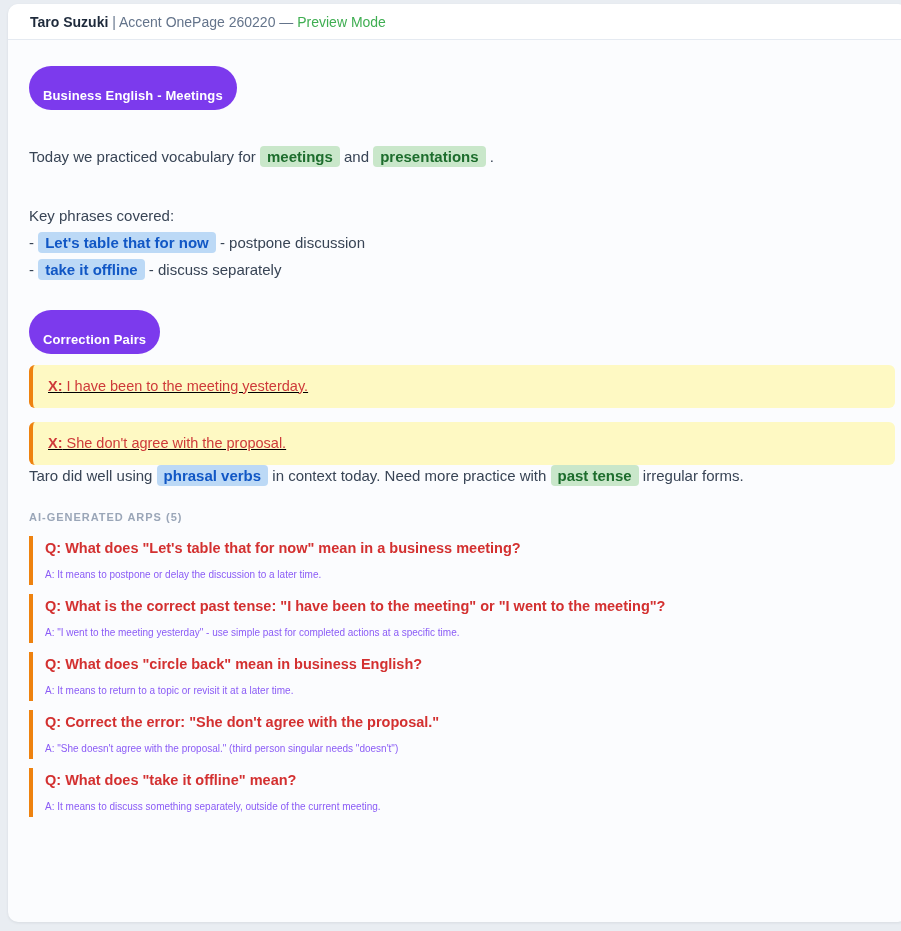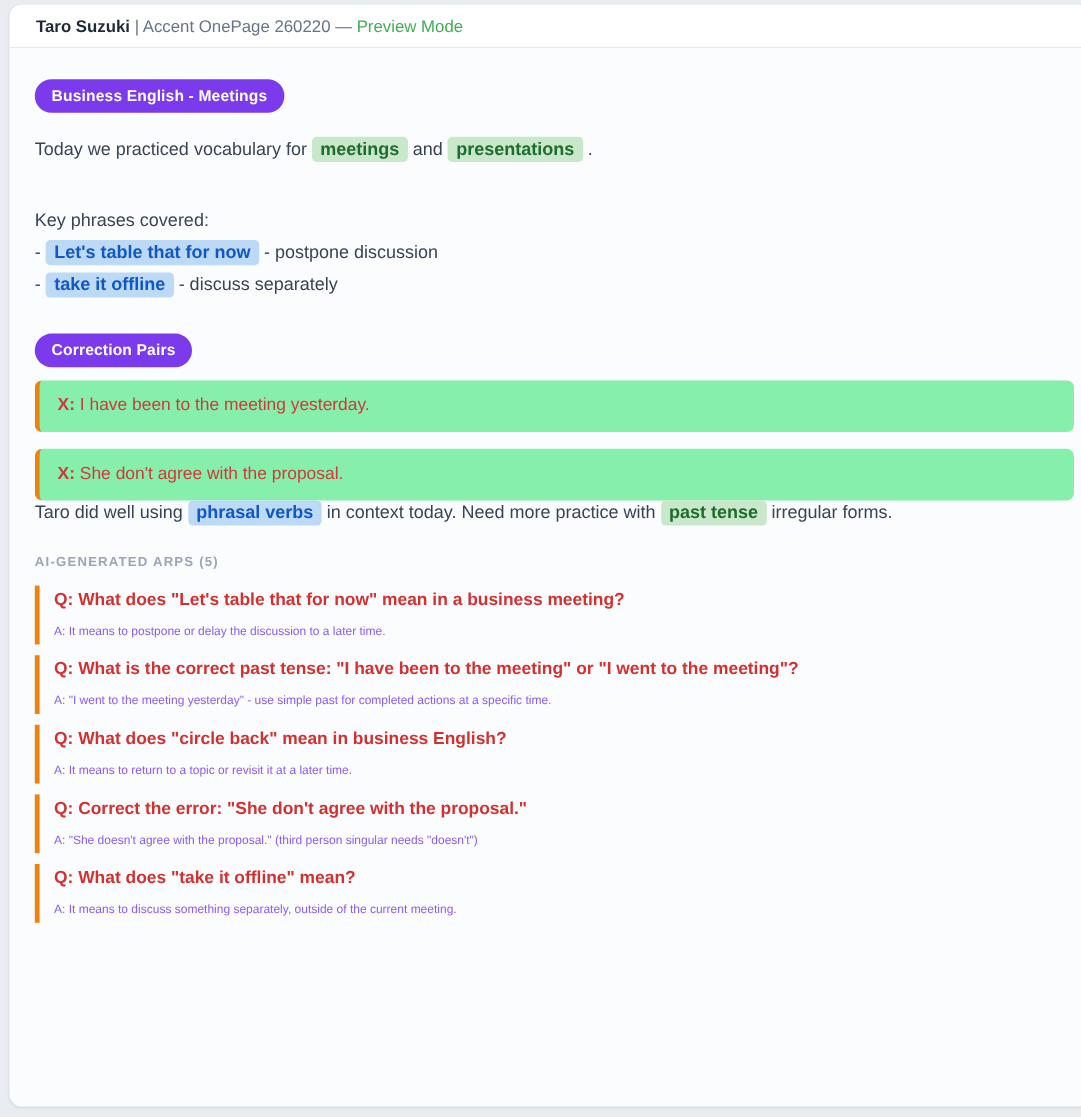--- a/index.html
+++ b/index.html
@@ -29,51 +29,52 @@
   .header .name { font-weight: 700; color: #1e2a3b; }
   .header .mode { font-weight: 400; color: #3fae52; cursor: pointer; }
   .content { padding: 26px 13px 20px 21px; }
 
   .pill {
     display: inline-block;
     background: #7c3aed;
     color: #ffffff;
     font-size: 13px;
     font-weight: 700;
-    padding: 6px 14px 7px 14px;
+    padding: 22px 14px 7px 14px;
     border-radius: 999px;
     letter-spacing: .01em;
   }
   .para {
     font-size: 15px;
     color: #384455;
     line-height: 1.5;
   }
   .hl {
     font-weight: 700;
     padding: 2px 7px;
     border-radius: 4px;
     white-space: nowrap;
   }
   .hl-green { background: #c9e7ca; color: #1d6d2d; }
   .hl-blue  { background: #bcd9f6; color: #1157c5; }
 
-  .intro { margin-top: 20px; }
+  .intro { margin-top: 36px; }
   .keyblock { margin-top: 33px; }
   .keyblock .kline { line-height: 27px; }
 
   .corr-badge { margin-top: 27px; }
   .corr-card {
     margin-top: 11px;
-    background: #86efac;
+    background: #fef9c3;
     border-left: 4px solid #ee820f;
     border-radius: 6px;
     padding: 10px 16px 11px 15px;
     font-size: 14.5px;
     line-height: 1.55;
+    text-decoration: underline;
   }
   .corr-card + .corr-card { margin-top: 14px; }
   .x-line { color: #ce3a3a; }
   .o-line { color: #2e7d32; margin-top: 5px; }
   .corr-label { font-weight: 700; }
 
   .summary { }
 
   .arps-heading {
     margin-top: 23px;

